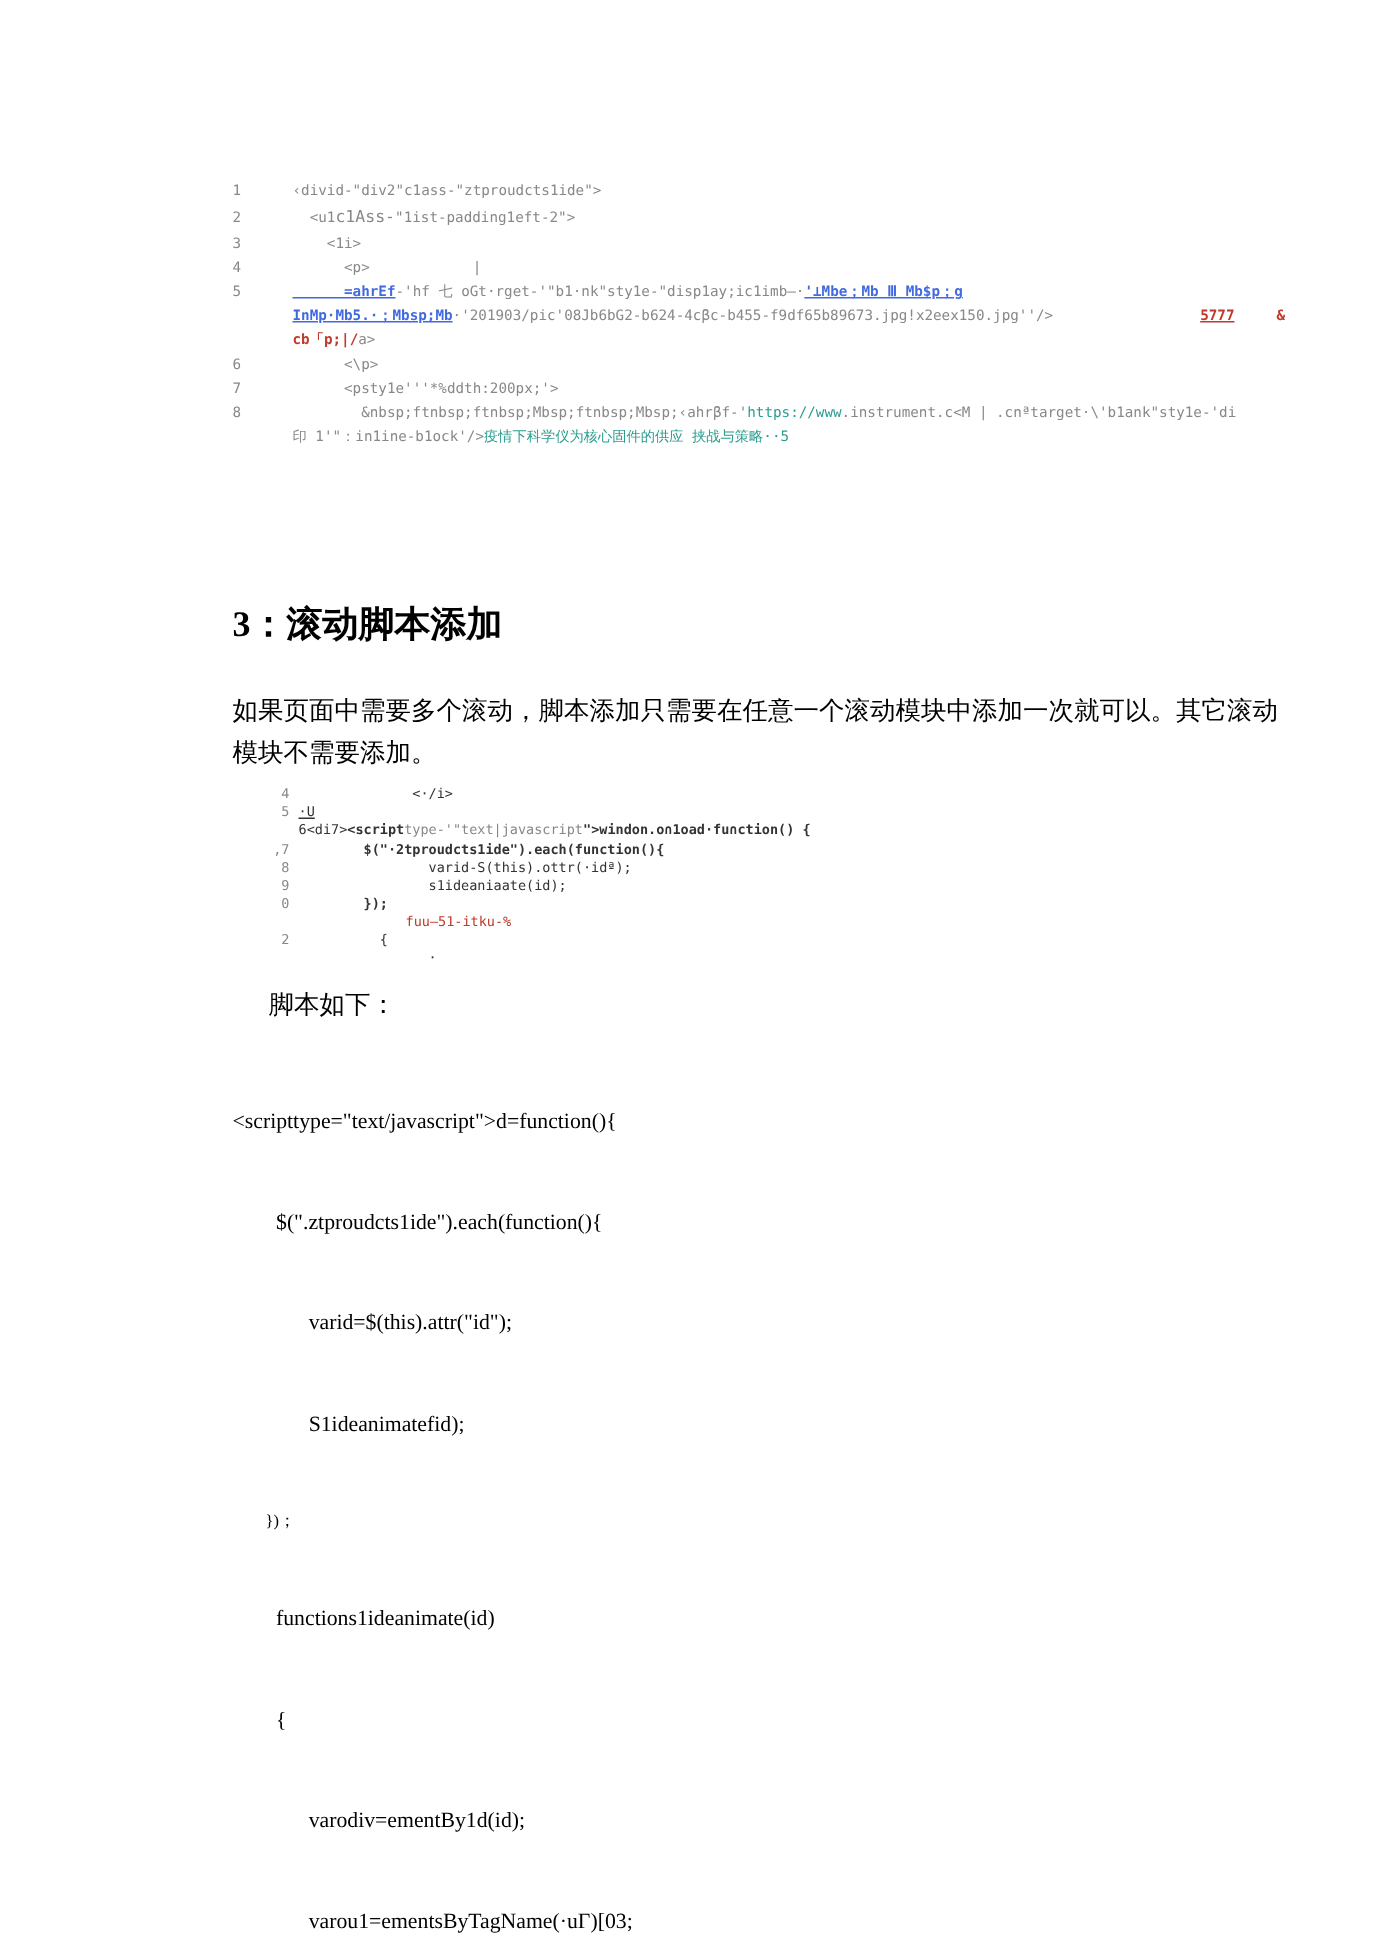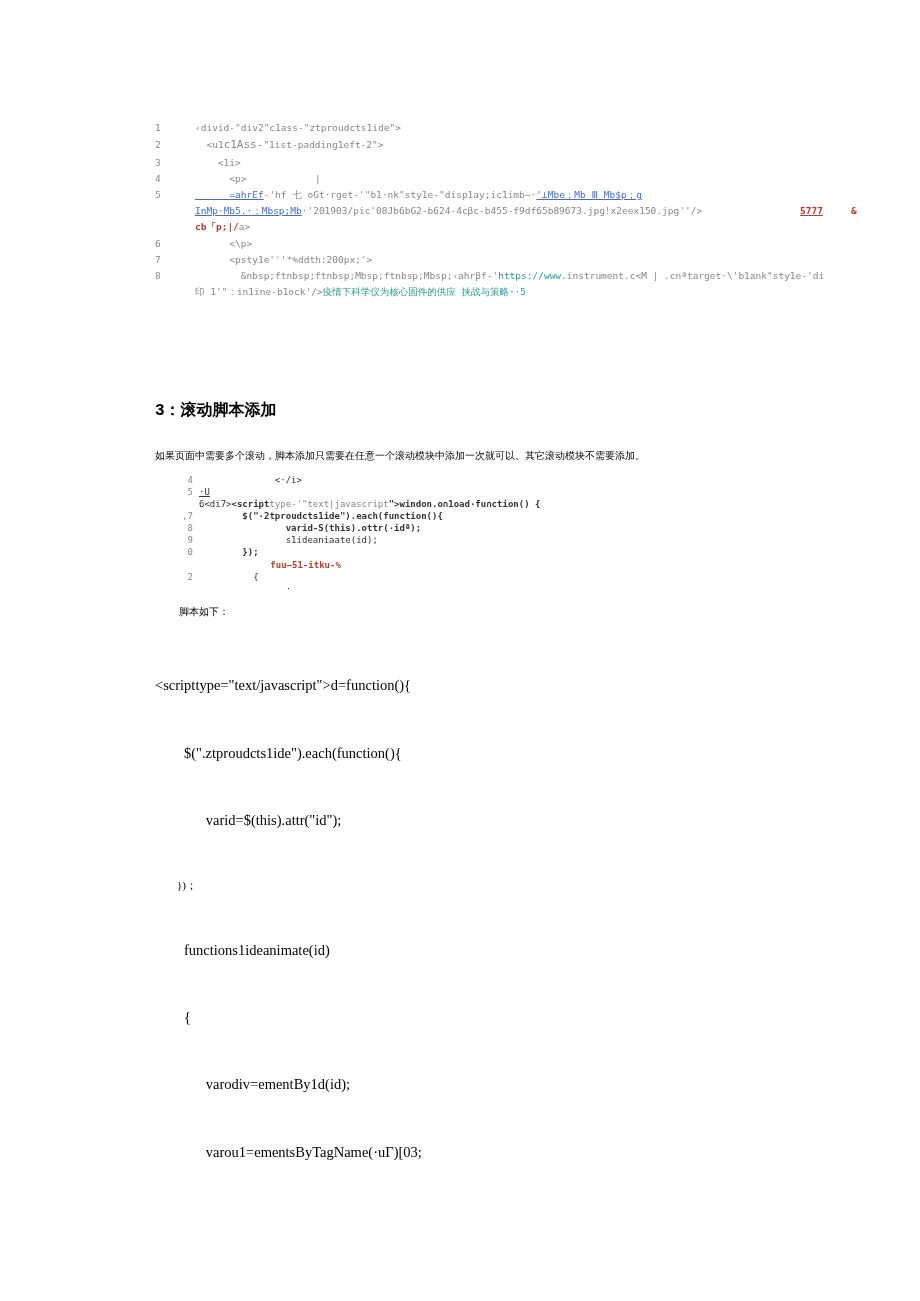--- a/index.html
+++ b/index.html
@@ -31,35 +31,35 @@
     text-align: left;
     color: #888;
     flex-shrink: 0;
   }
   .code-block-1 .content {
     flex: 1;
     white-space: pre-wrap;
     word-break: break-all;
   }
   .underline { text-decoration: underline; }
-  .blue { color: #4169e1; }
+  .blue { color: #4169e1; font-weight: bold; }
   .red { color: #c0392b; font-weight: bold; margin-left: 28px; }
   .gray { color: #888; }
   .teal { color: #2a9d8f; }
   .dark { color: #333; }
   
   .h1 {
-    font-family: Liberation Mono, monospace;
-    font-size: 16px;
+    font-family: Liberation Serif, serif;
+    font-size: 24px;
     font-weight: bold;
     margin: 0 0 28px 0;
   }
   .para {
-    font-family: Liberation Mono, monospace;
-    font-size: 10px;
+    font-family: Liberation Sans, sans-serif;
+    font-size: 17px;
     line-height: 1.65;
     margin: 0 0 8px 0;
   }
   .code-block-2 {
     font-family: Consolas, monospace;
     font-size: 9px;
     line-height: 1.35;
     margin: 6px 0 10px 20px;
   }
   .code-block-2 .row {
@@ -150,50 +150,51 @@
     <div class="row">
         <span class="ln"></span>
         <span class="content"><span class="dark" style="font-weight:normal">6&lt;di7&gt;</span><span class="dark" style="font-weight:bold">&lt;script</span><span class="gray">type-'"text|javascript</span><span class="dark" style="font-weight:bold">"&gt;windon.o∩1oad·fu∩ction() {</span></span>
       </div>
     <div class="row">
         <span class="ln">,7</span>
         <span class="content dark" style="font-weight:bold">        $("·2tproudcts1ide").each(function(){</span>
       </div>
     <div class="row">
         <span class="ln">8</span>
-        <span class="content dark" style="font-weight:bold">                varid-S(this).ottr(·idª);</span>
+        <span class="content dark" style="font-weight:normal">                varid-S(this).ottr(·idª);</span>
       </div>
     <div class="row">
         <span class="ln">9</span>
         <span class="content dark" style="font-weight:normal">                s1ideaniaate(id);</span>
       </div>
     <div class="row">
         <span class="ln">0</span>
         <span class="content dark" style="font-weight:bold">        });</span>
       </div>
     <div class="row">
         <span class="ln"></span>
-        <span class="content red" style="font-weight:bold">        fuu—51-itku-%</span>
+        <span class="content red" style="font-weight:normal">        fuu—51-itku-%</span>
       </div>
     <div class="row">
         <span class="ln">2</span>
         <span class="content dark">          {</span>
       </div>
     <div class="row">
         <span class="ln"></span>
         <span class="content dark">                ·</span>
       </div>
   </div>
 
   <p class="para" style="margin-top:4px;margin-left:24px;">脚本如下：</p>
 
   <div class="script-text">
     <div>&lt;scripttype="text/javascript"&gt;d=function(){</div>
     <div>        $(".ztproudcts1ide").each(function(){</div>
     <div>              varid=$(this).attr("id");</div>
+    <div>              S1ideanimatefid);</div>
     <div class="small">        })；</div>
     <div>        functions1ideanimate(id)</div>
     <div>        {</div>
     <div>              varodiv=ementBy1d(id);</div>
     <div>              varou1=ementsByTagName(·uΓ)[03;</div>
     
     
     
     
     

